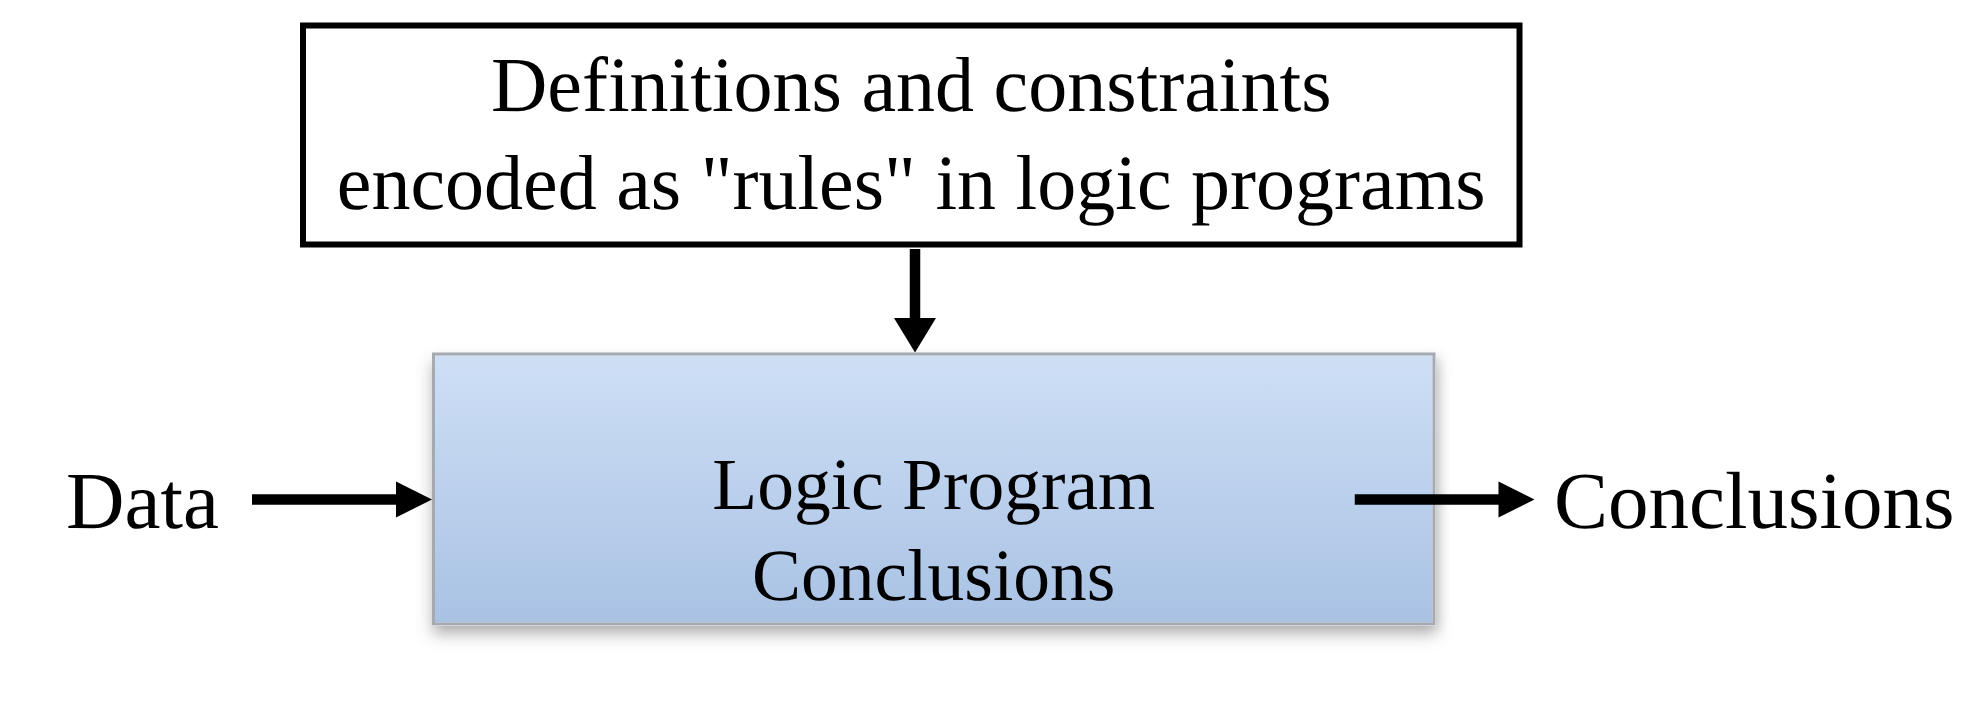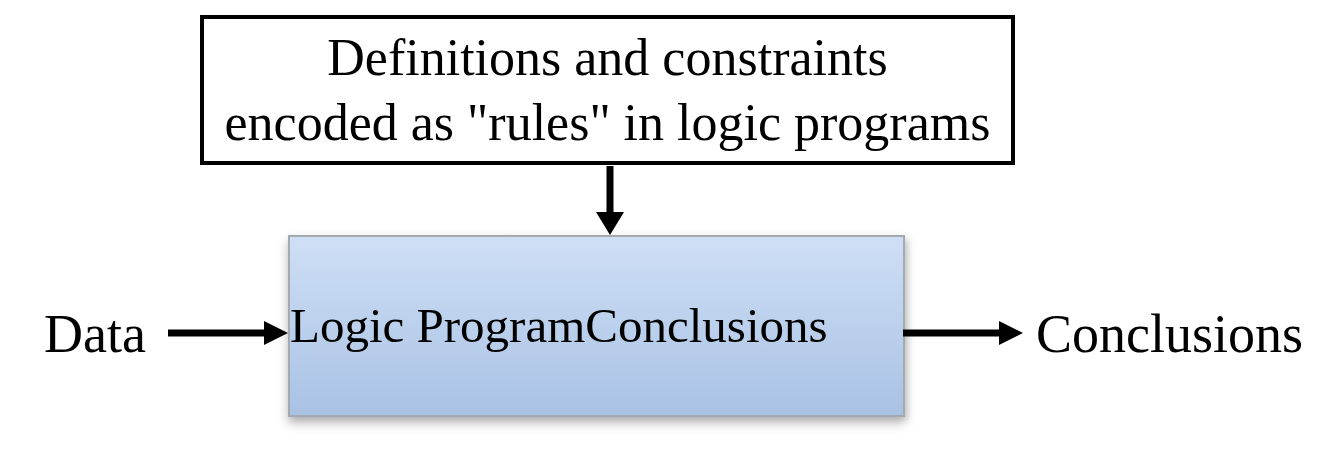--- a/index.html
+++ b/index.html
@@ -31,31 +31,32 @@
     align-items: center;
     text-align: center;
     font-size: 52px;
     line-height: 1.25;
     white-space: nowrap;
   }
   .interpreter-box {
     position: absolute;
     left: 288px;
     top: 235px;
-    width: 617px;
+    width: 669px;
     height: 182px;
     box-sizing: border-box;
     border: 2px solid var(--interpreter-border, #a5a9b0);
     background: linear-gradient(180deg,
       var(--interpreter-fill-top, #cedff5) 0%,
       var(--interpreter-fill-bottom, #a9c2e4) 100%);
     box-shadow: 0 6px 10px rgba(110, 110, 110, 0.45),
                 3px 3px 6px rgba(140, 140, 140, 0.25);
     display: flex;
-    justify-content: flex-start;
+    flex-direction: column;
+    justify-content: flex-end;
     align-items: center;
     text-align: center;
     font-size: 49px;
     line-height: 1.26;
     white-space: nowrap;
   }
   .flow-label {
     position: absolute;
     top: 303px;
     height: 62px;

